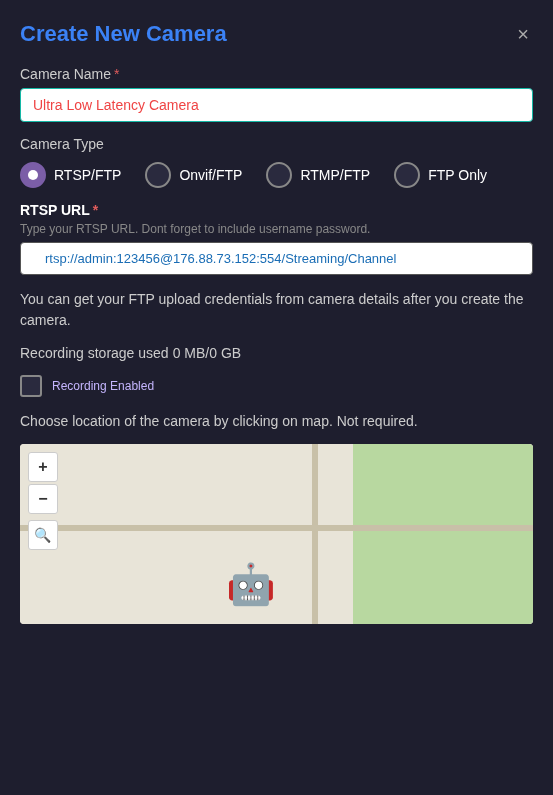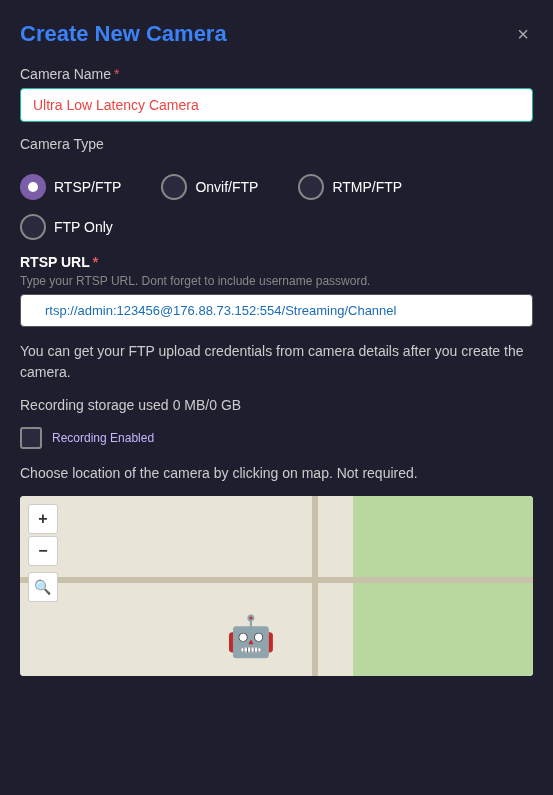--- a/index.html
+++ b/index.html
@@ -56,26 +56,26 @@
       border-radius: 4px;
       padding: 8px 12px;
       font-size: 14px;
       color: #ef4444;
       outline: none;
       margin-bottom: 14px;
     }
     .section-label {
       font-size: 14px;
       color: #ccc;
-      margin-bottom: 22px;
+      margin-bottom: 10px;
     }
     .radio-group {
       display: flex;
       flex-wrap: wrap;
-      gap: 14px 40px;
+      gap: 14px 24px;
       margin-bottom: 14px;
       align-items: center;
     }
     .radio-option {
       display: flex;
       align-items: center;
       gap: 8px;
       cursor: pointer;
     }
     .radio-circle {

